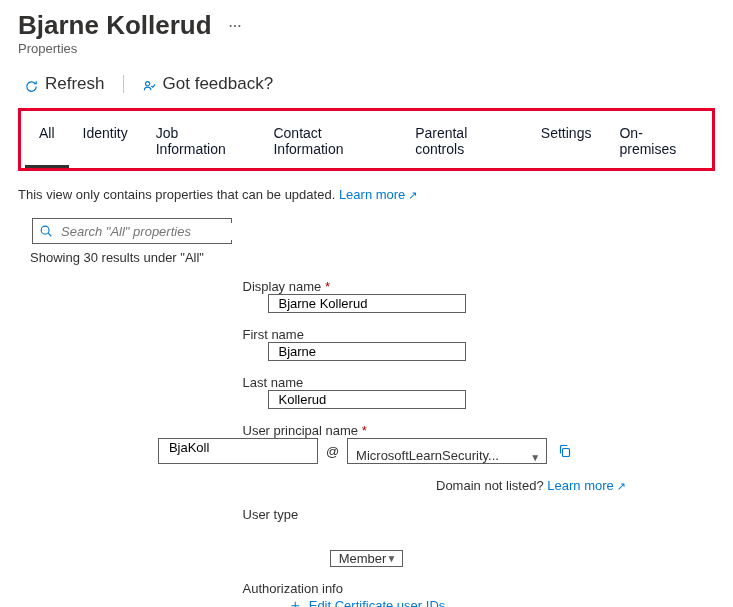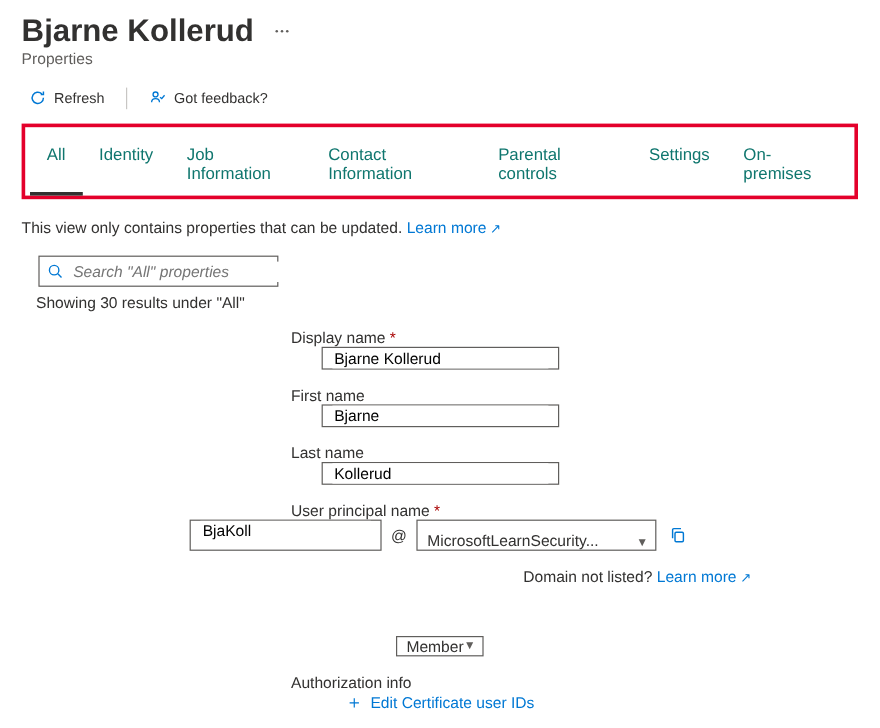--- a/index.html
+++ b/index.html
@@ -19,34 +19,34 @@
     font-weight: 600;
     color: #323130;
     margin: 0;
   }
   .more-btn { color: #605e5c; padding: 4px; cursor: pointer; }
   .subtitle { font-size: 13px; color: #605e5c; margin-top: 0; }
   .toolbar { display: flex; align-items: center; gap: 4px; margin: 14px 0 10px; }
   .tool-btn {
     display: flex; align-items: flex-end; gap: 6px;
     padding: 4px 6px; cursor: pointer; color: #323130;
-    font-size: 12px;
+    font-size: 17px;
   }
   .tool-icon { color: #0078d4; display:flex; align-items:center; }
   .separator { width:1px; height:18px; background:#c8c6c4; margin:0 8px; }
   .tabs-wrap {
     border: 3px solid #e4002b;
     padding: 6px 4px 0 4px;
     margin-bottom: 8px;
   }
   .tabs { display: flex; gap: 0; }
   .tab {
     padding: 8px 14px;
     font-size: 14px;
-    color: #0f766e;
+    color: #0f172a;
     cursor: pointer;
     border-bottom: 3px solid transparent;
   }
   .tab.active { border-bottom-color: #323130; font-weight:400; }
   .info-line { margin: 16px 0 16px; font-size:13px; }
   .link { color: #0078d4; cursor: pointer; }
   .ext-icon { font-size: 11px; margin-left:3px; }
   .search-wrap { margin: 6px 0 6px 14px; }
   .search-box {
     display:flex; align-items:center;
@@ -222,20 +222,21 @@
     </div>
 
     <div class="domain-help">
       <span>Domain not listed?</span>
       <span class="link">
         <span>Learn more</span><span class="ext-icon">↗</span>
       </span>
     </div>
 
     <div class="row">
+      <div class="label">User type</div>
       <div class="select-full">
         <span>Member</span>
         <span class="chev">▼</span>
       </div>
     </div>
 
     <div class="row">
       <div class="label">Authorization info</div>
       <div class="edit-link">
         <span class="plus-icon">＋</span>

